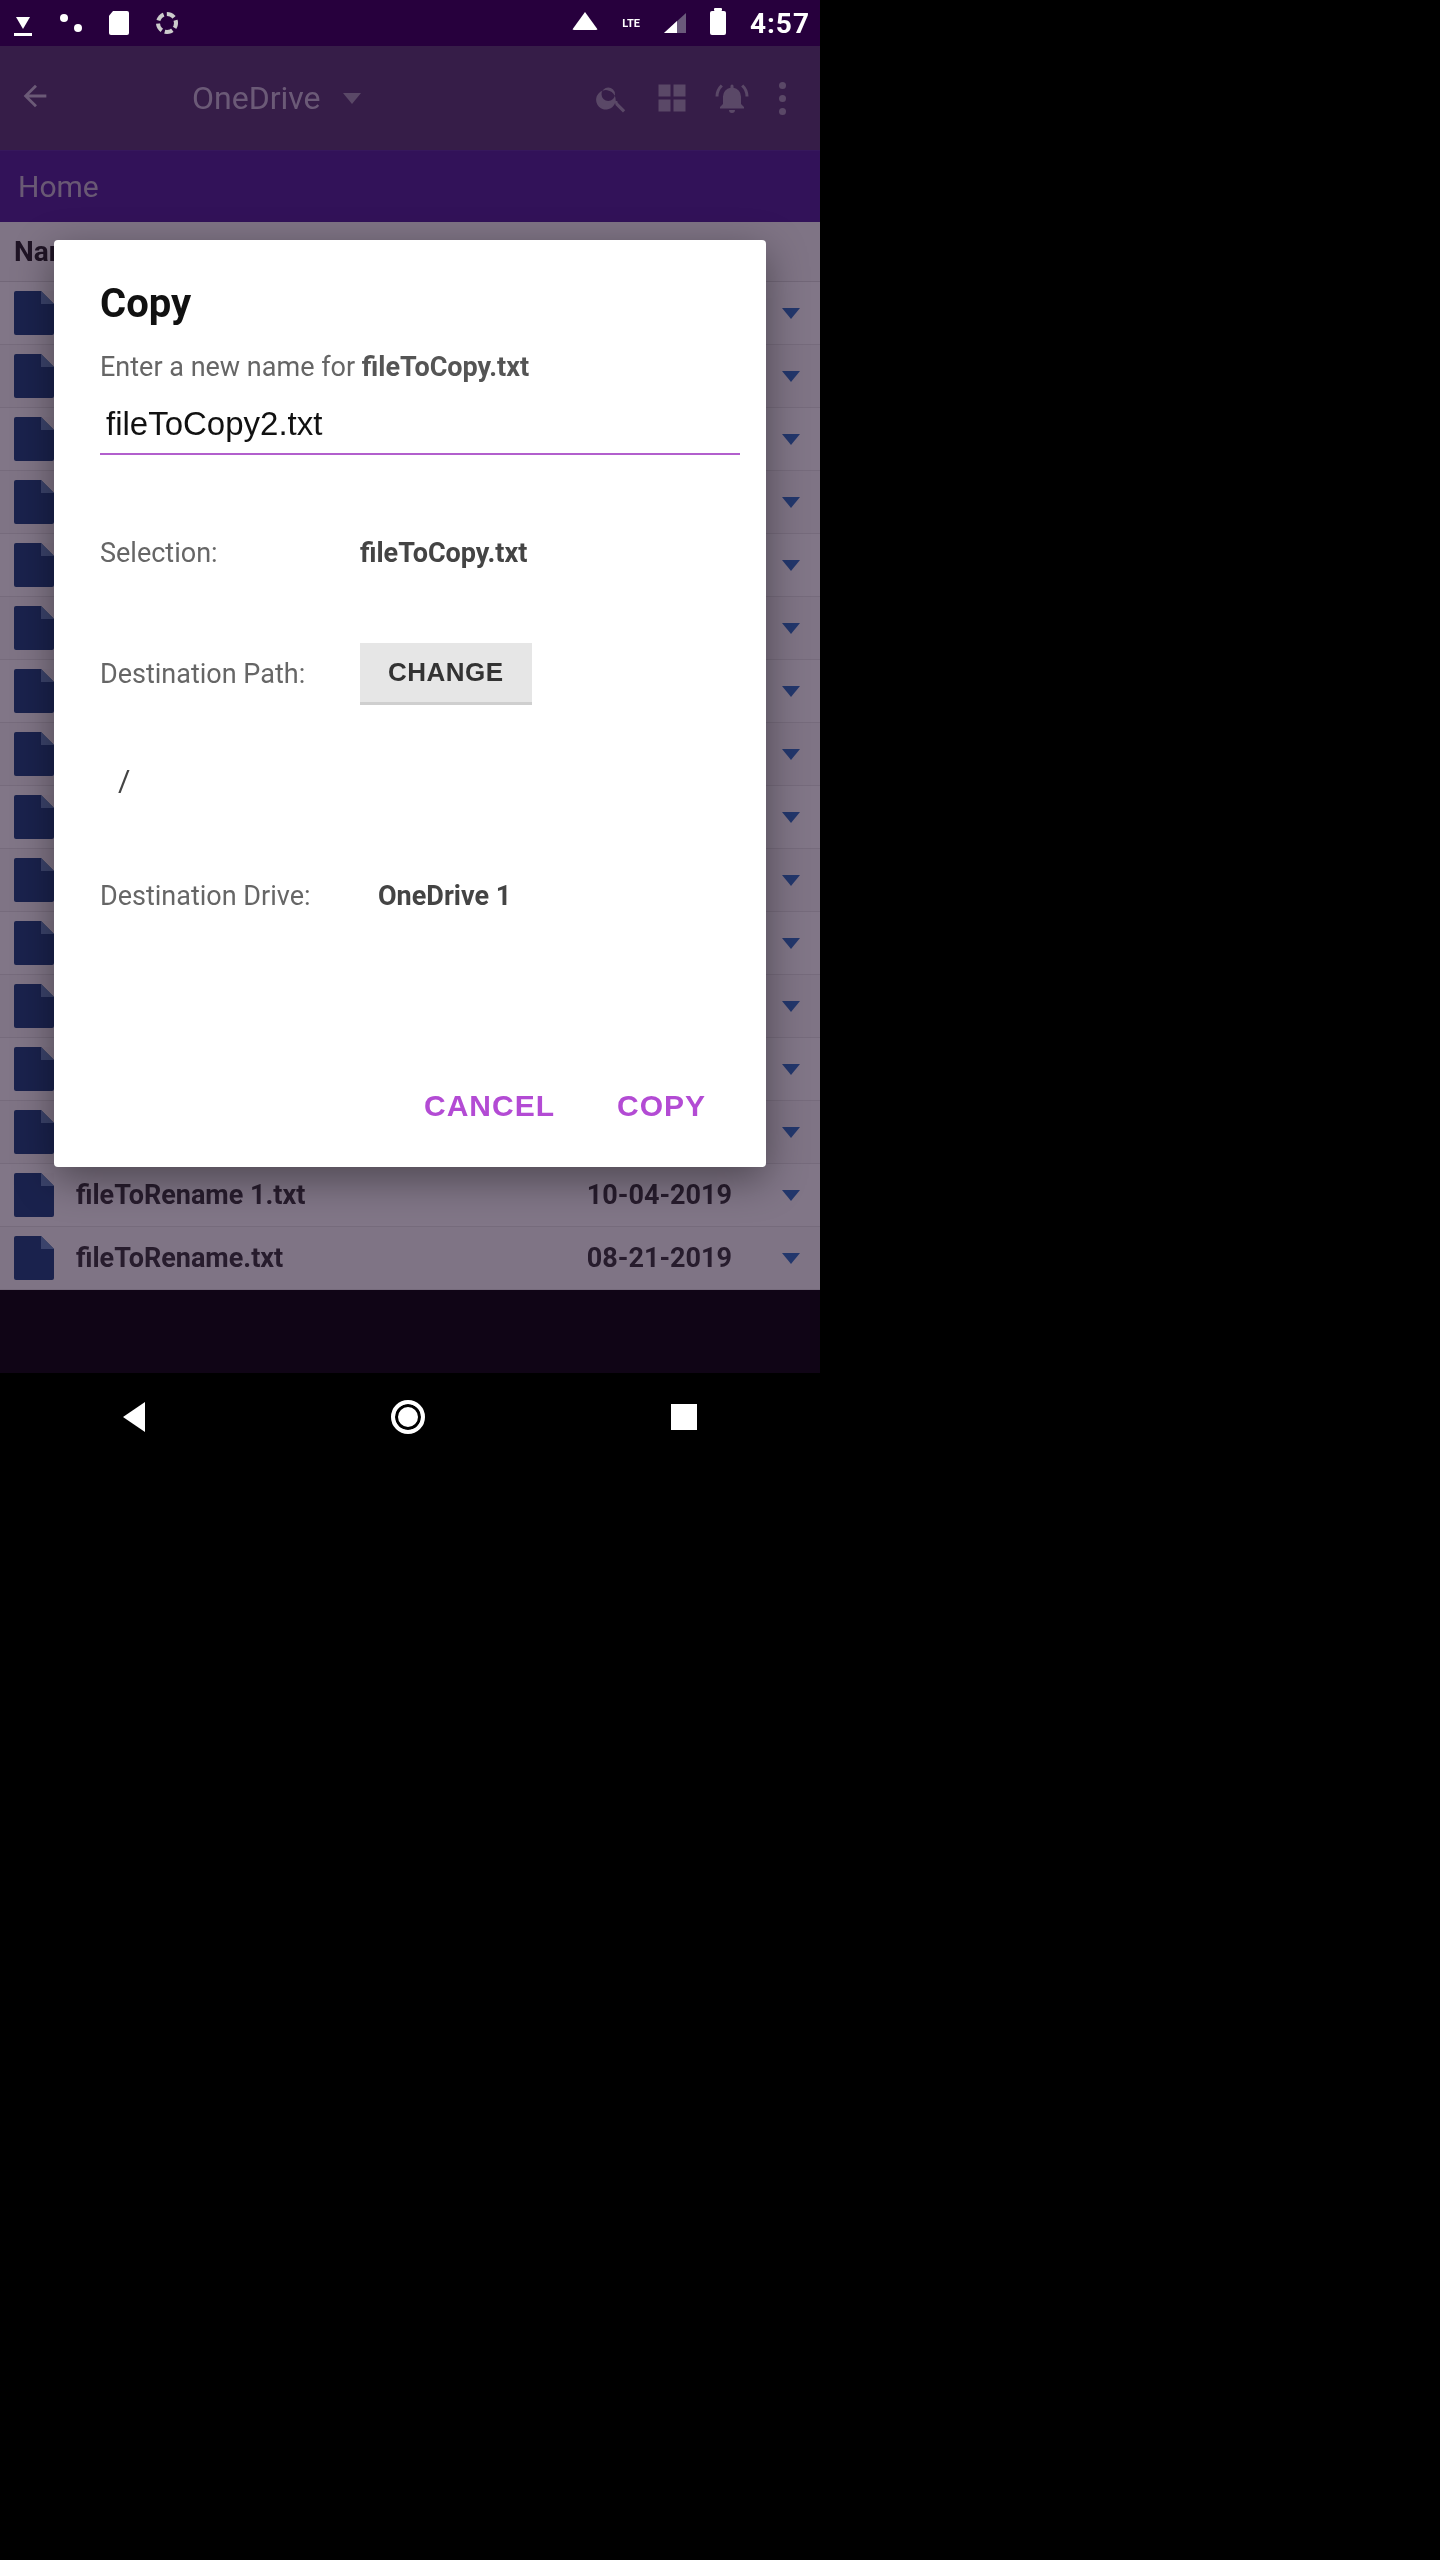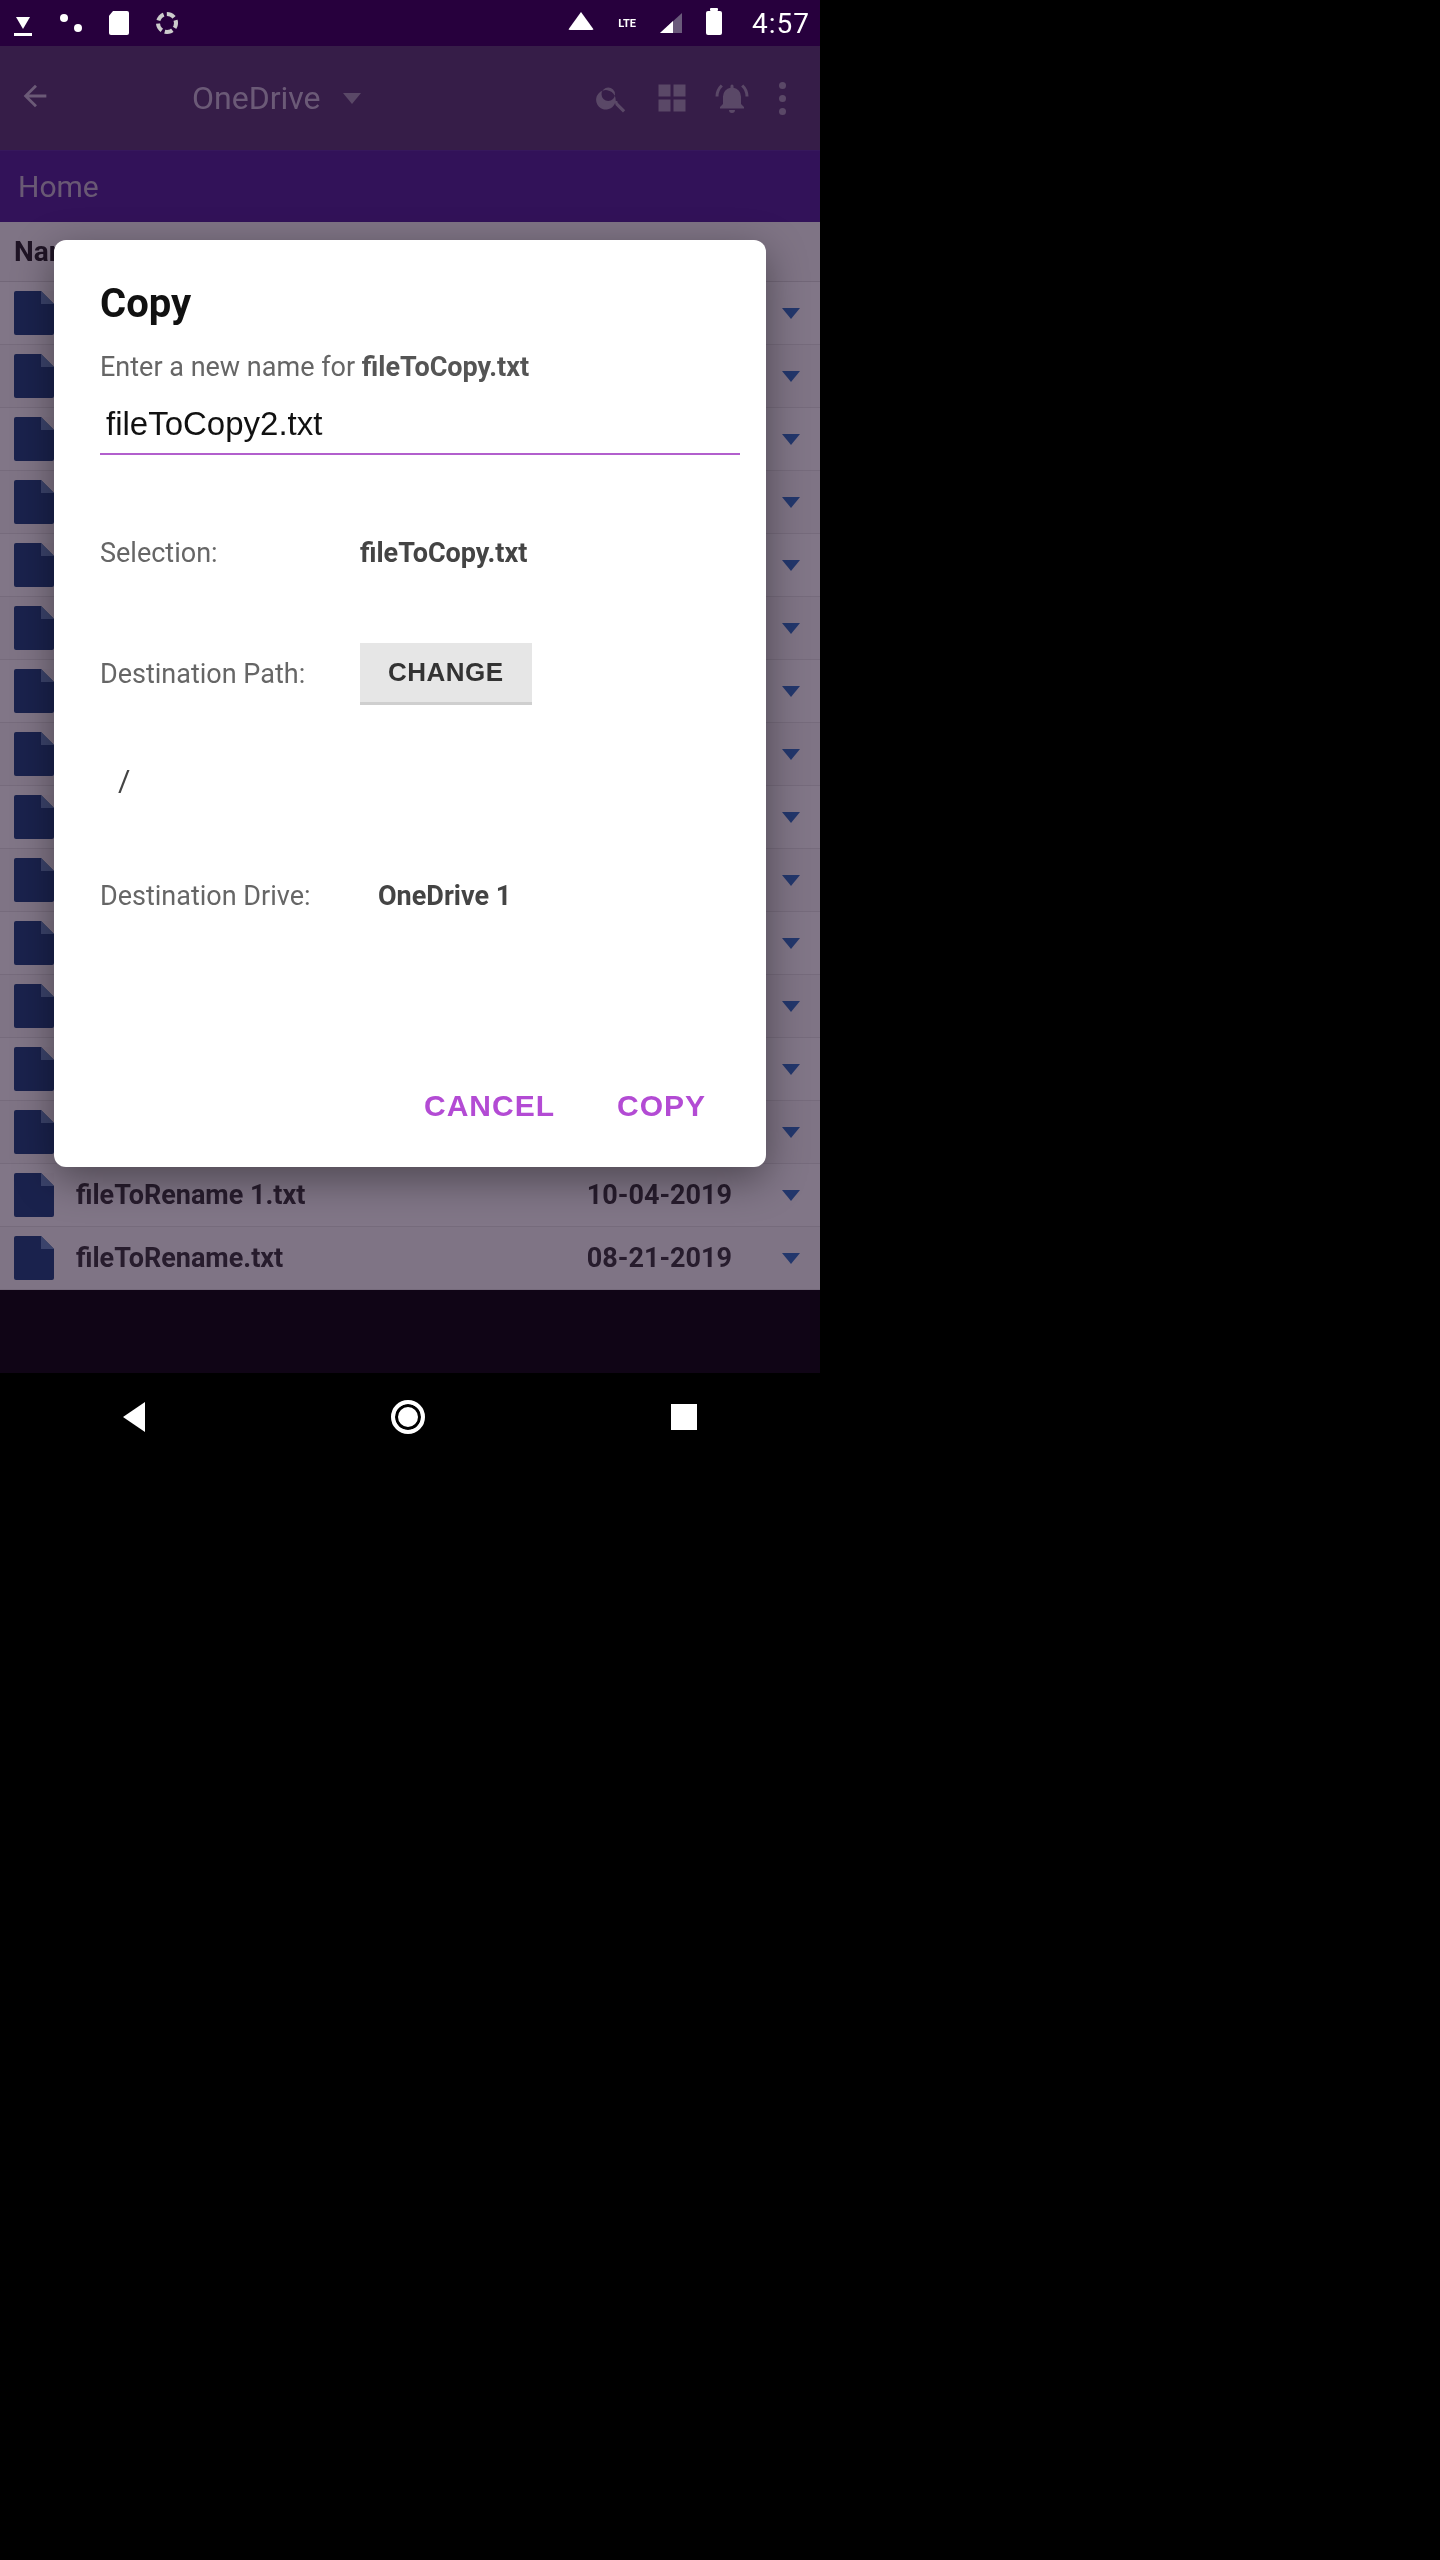--- a/index.html
+++ b/index.html
@@ -18,21 +18,21 @@
     background: #27003d;
     color: #fff;
     display: flex;
     align-items: center;
     padding: 0 10px;
     font-size: 18px;
   }
   .statusbar .left { display: flex; gap: 22px; align-items: center; }
   .statusbar .spacer { flex: 1; }
   .statusbar .right { display: flex; gap: 24px; align-items: center; }
-  .statusbar .clock { font-size: 28px; font-weight: 400; letter-spacing: 1px; margin-left: 6px;}
+  .statusbar .clock { font-size: 28px; font-weight: 700; letter-spacing: 1px; }
   .sb-ico { width: 26px; height: 26px; display:inline-flex; align-items:center; justify-content:center;}
   .sb-download::before{
     content:""; display:block; width:0;height:0;
     border-left:7px solid transparent;border-right:7px solid transparent;border-top:12px solid #fff;
   }
   .sb-download{position:relative;}
   .sb-download::after{content:"";position:absolute;bottom:0;left:4px;right:4px;height:3px;background:#fff;}
   .sb-dots{position:relative;}
   .sb-dots::before,.sb-dots::after{content:"";position:absolute;width:8px;height:8px;border-radius:50%;background:#fff;}
   .sb-dots::before{left:2px;top:4px;}
@@ -99,21 +99,21 @@
 
   
   .scrim{
     position:absolute;left:0;right:0;top:46px;bottom:87px;
     background:rgba(30,10,40,.55);
   }
 
   
   .dialog{
     position:absolute;top:240px;left:54px;width:712px;height:927px;
-    background:#fff;border-radius:12px;box-shadow:0 12px 40px rgba(0,0,0,.4);
+    background:#fff;border-radius:4px;box-shadow:0 12px 40px rgba(0,0,0,.4);
     padding:40px 46px 30px;
     display:flex;flex-direction:column;
   }
   .dialog h1{font-size:40px;font-weight:700;color:#111;margin-bottom:24px;}
   .dialog .prompt{font-size:27px;color:#666;margin-bottom:16px;}
   .dialog .prompt b{color:#555;font-weight:700;}
   .dialog .text-input{
     width:640px;font-size:33px;color:#111;border:none;border-bottom:2.5px solid #b25fcd;
     padding:6px 6px 10px;outline:none;margin-bottom:42px;background:transparent;
   }

